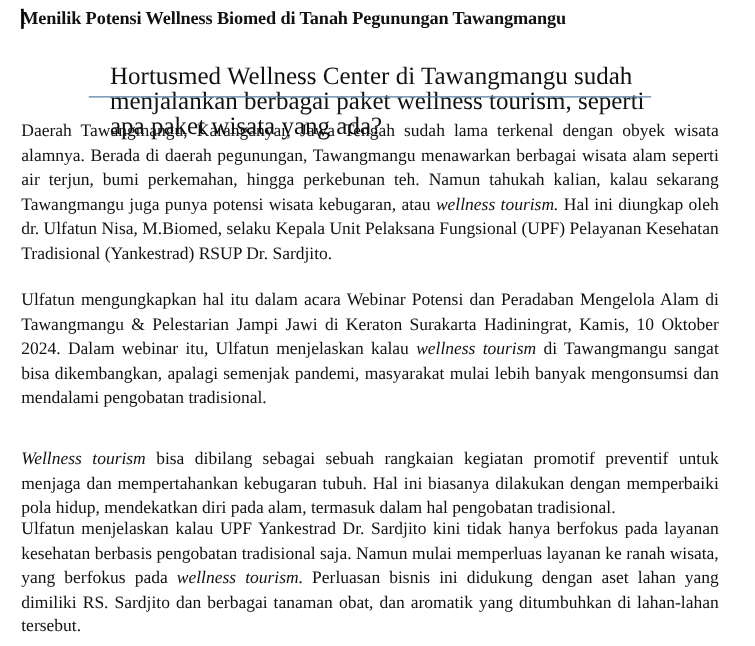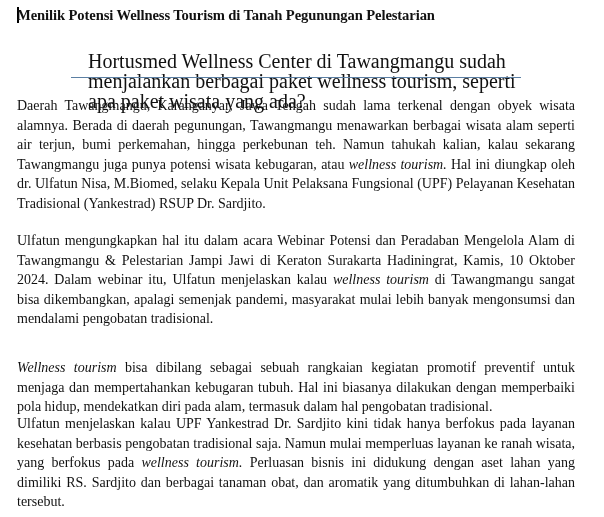--- a/index.html
+++ b/index.html
@@ -74,21 +74,21 @@
     .p3 { top: 327px; margin-top: 31px; }
     .p4 { top: 414px; }
     .it { font-style: italic; }
   </style>
 </head>
 <body>
 
 <div class="page">
   <div class="cursor"></div>
 
-  <h1 class="title">Menilik Potensi Wellness Tourism  di Tanah Pegunungan Pelestarian</h1>
+  <h1 class="title">Menilik Potensi Wellness Biomed  di Tanah Pegunungan Tawangmangu</h1>
 
   <p class="lead">Hortusmed Wellness Center di Tawangmangu  sudah menjalankan berbagai paket wellness tourism, seperti apa paket wisata yang ada?</p>
   <div class="lead-rule"></div>
 
   <p class="body-text p1"><span>Daerah Tawangmangu, Karanganyar, Jawa Tengah sudah lama terkenal dengan obyek wisata alamnya. Berada di daerah pegunungan, Tawangmangu menawarkan berbagai wisata alam seperti air terjun, bumi perkemahan, hingga perkebunan teh. Namun tahukah kalian, kalau sekarang Tawangmangu juga punya potensi wisata kebugaran, atau </span><span class="it">wellness tourism.</span><span> Hal ini diungkap oleh dr. Ulfatun Nisa, M.Biomed, selaku Kepala Unit Pelaksana Fungsional (UPF) Pelayanan Kesehatan Tradisional (Yankestrad) RSUP Dr. Sardjito.</span></p>
 
   <p class="body-text p2"><span>Ulfatun mengungkapkan hal itu dalam acara Webinar Potensi dan Peradaban Mengelola Alam di Tawangmangu &amp; Pelestarian Jampi Jawi di Keraton Surakarta Hadiningrat, Kamis, 10 Oktober 2024. Dalam webinar itu, Ulfatun menjelaskan kalau </span><span class="it">wellness tourism</span><span> di Tawangmangu sangat bisa dikembangkan, apalagi semenjak pandemi, masyarakat mulai lebih banyak mengonsumsi dan mendalami pengobatan tradisional.</span></p>
 
   <p class="body-text p3"><span class="it">Wellness tourism</span><span> bisa dibilang sebagai sebuah rangkaian kegiatan promotif preventif untuk menjaga dan mempertahankan kebugaran tubuh. Hal ini biasanya dilakukan dengan memperbaiki pola hidup, mendekatkan diri pada alam, termasuk dalam hal pengobatan tradisional.</span></p>
 

